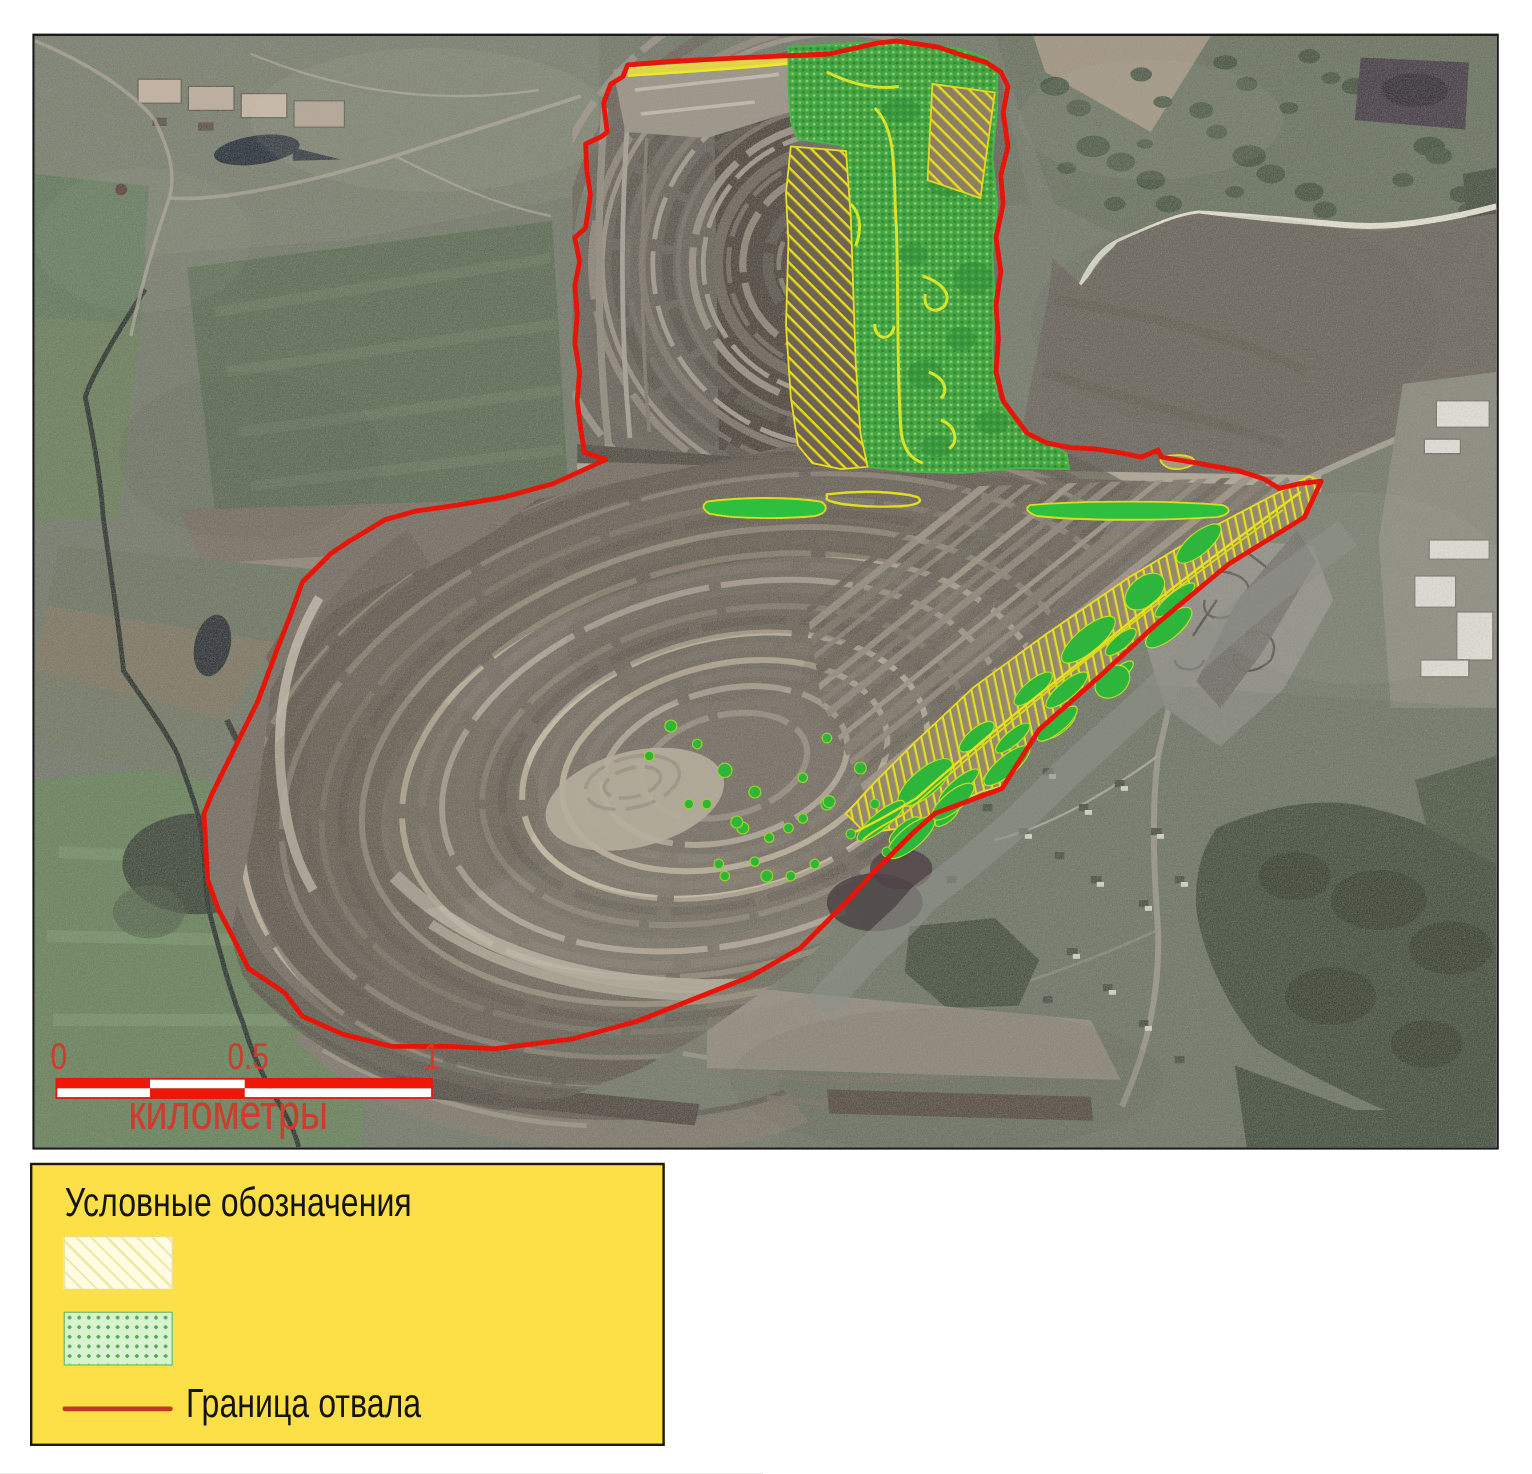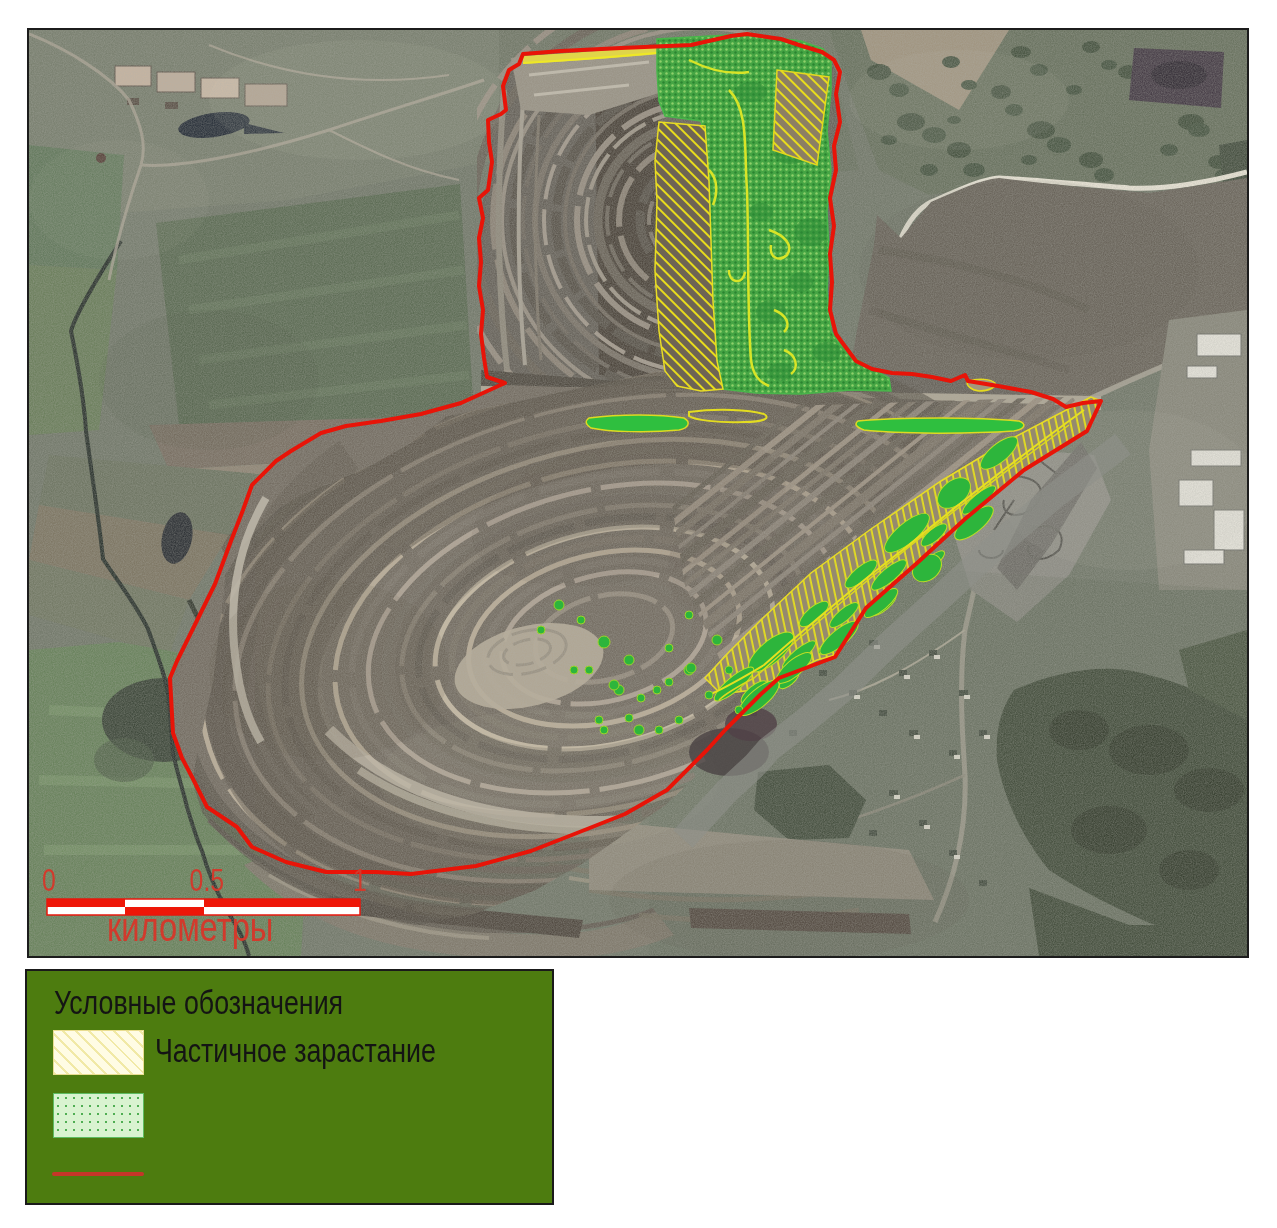--- a/index.html
+++ b/index.html
@@ -1,18 +1,18 @@
 <!DOCTYPE html>
 <html><head>
 <meta charset="utf-8">
 <style>
   html,body{margin:0;padding:0;background:#ffffff;}
   body{width:1277px;height:1228px;position:relative;font-family:"Liberation Sans",sans-serif;overflow:hidden;}
   #map{position:absolute;left:27px;top:28px;width:1218px;height:926px;border:2px solid #1c1c1c;}
-  #legend{position:absolute;left:25px;top:969px;width:525px;height:232px;border:2px solid #1a1a1a;background:#4d7c0f;}
+  #legend{position:absolute;left:25px;top:969px;width:525px;height:232px;border:2px solid #1a1a1a;background:#fde047;}
   .cnd{display:inline-block;transform:scaleX(0.787);transform-origin:0 50%;white-space:nowrap;}
   .ltitle{position:absolute;left:27px;top:12px;font-size:34px;color:#141414;}
   .litem{position:absolute;left:128px;font-size:34px;color:#141414;}
   .sw{position:absolute;left:26px;width:89px;height:43px;}
   .swy{top:59px;background:#fffce4;border:1px solid #e9dd90;
        background-image:repeating-linear-gradient(45deg,#f1e9a6 0,#f1e9a6 2px,transparent 2px,transparent 9px);}
   .swg{top:122px;background:#d9f3d0;border:1px solid #5fbc62;
        background-image:radial-gradient(#4fae52 1.3px,transparent 1.4px);background-size:8px 8px;}
   .rline{position:absolute;left:25px;top:201px;width:92px;height:4px;background:#c53629;border-radius:2px;}
 </style>
@@ -497,18 +497,18 @@
 <text x="78" y="911" fill="#d23a2c" font-size="41" font-family="Liberation Sans, sans-serif" transform="scale(0.8,1)" transform-origin="78 911" textLength="208">километры</text>
 </g>
 </svg>
 </div>
 
 <div id="legend">
 
   <div class="ltitle"><span class="cnd">Условные обозначения</span></div>
 
   <div class="sw swy"></div>
-  <div class="litem" style="top:60px;"><span class="cnd">Частичное зарастание</span></div>
 
   <div class="sw swg"></div>
 
   <div class="rline"></div>
+  <div class="litem" style="top:180px;"><span class="cnd">Граница отвала</span></div>
 </div>
 
 </body></html>

